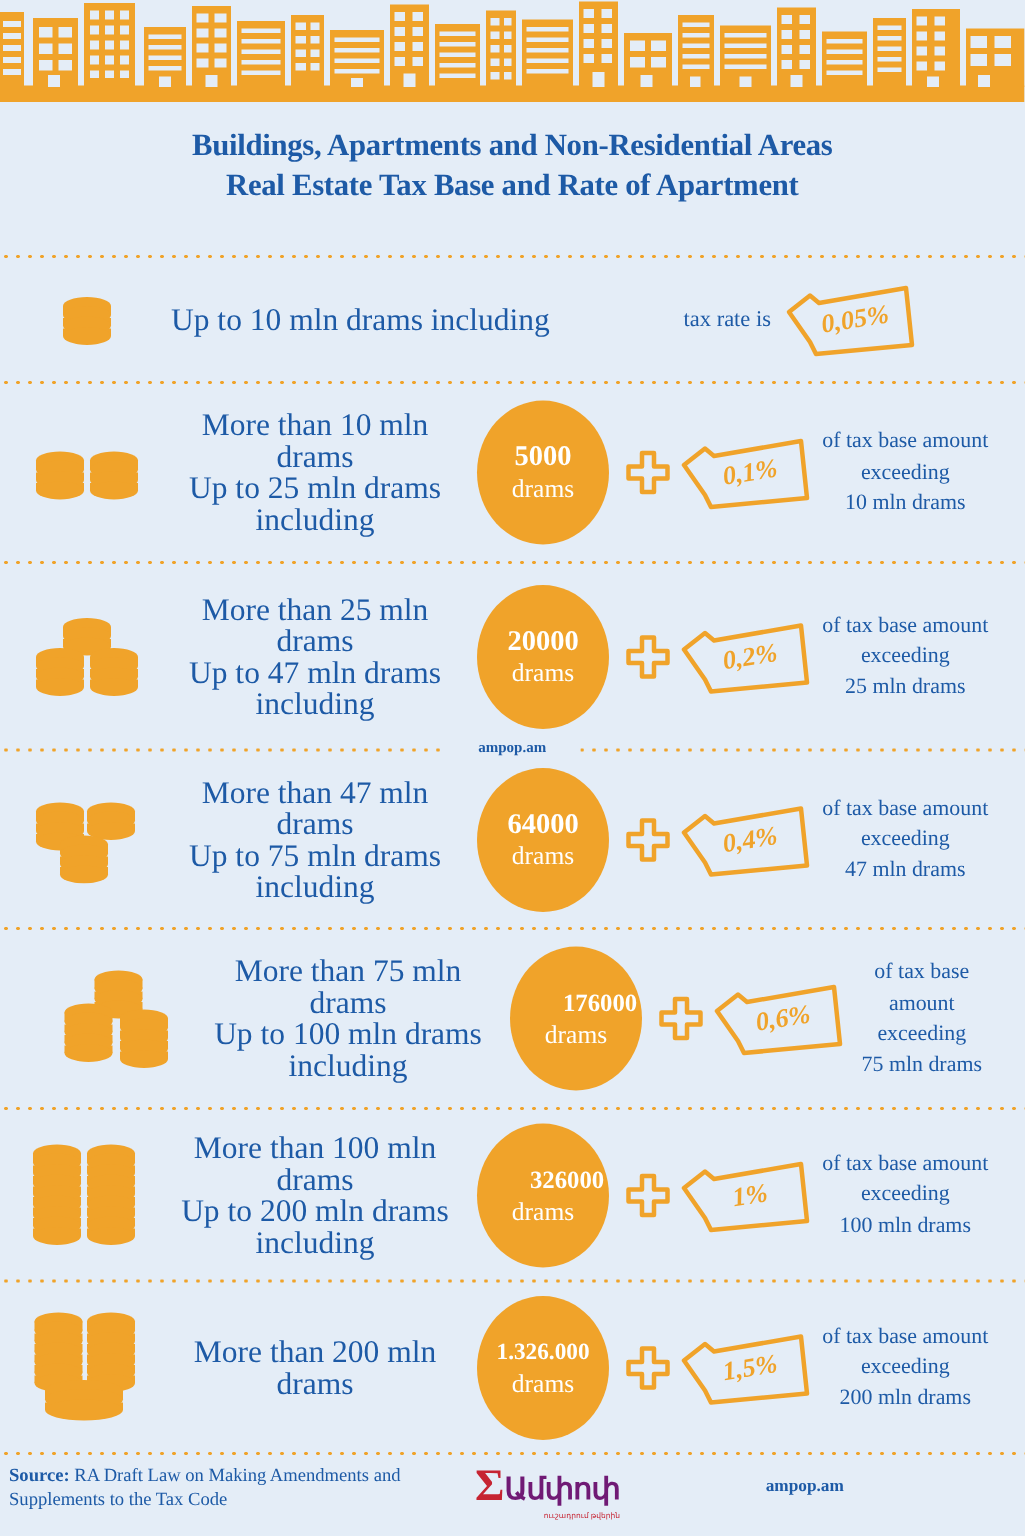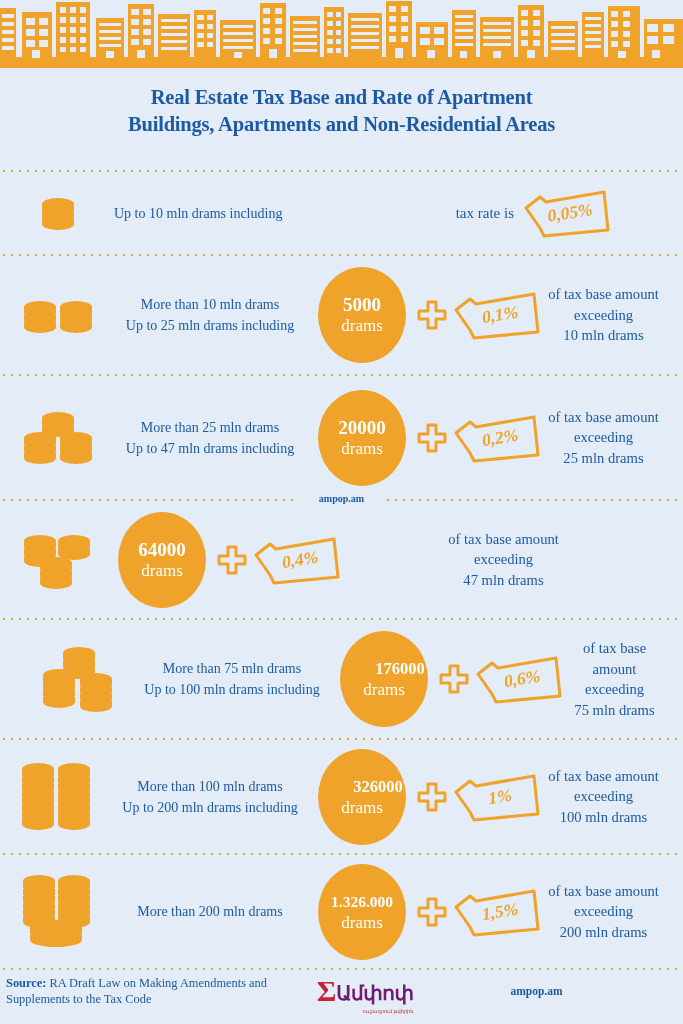--- a/index.html
+++ b/index.html
@@ -54,21 +54,21 @@
   .row {
     position:relative;
     display:flex;
     align-items:center;
     padding:0 6px;
   }
   .cell-icon { width:104px; display:flex; justify-content:center; align-items:center; }
   .cell-range {
     flex:0 0 200px;
     text-align:center;
-    font-size:14px;
+    font-size:21px;
     line-height:21px;
     color:#1d5aa6;
   }
   .cell-circle { flex:0 0 104px; display:flex; justify-content:center; align-items:center; }
   .cell-plus { flex:0 0 36px; display:flex; justify-content:center; align-items:center; }
   .cell-tag { flex:0 0 92px; display:flex; justify-content:center; align-items:center; }
   .cell-note {
     flex:1;
     text-align:center;
     font-size:14.6px;
@@ -365,22 +365,22 @@
             <rect x="663" y="24" width="11" height="8"></rect>
           <rect x="647" y="36" width="11" height="8"></rect>
             <rect x="663" y="36" width="11" height="8"></rect>
           <rect x="652" y="50" width="8" height="8"></rect>
         </g>
       </g>
     </svg>
   </div>
 
   <div class="title-block">
+    <div class="title-line">Buildings, Apartments and Non-Residential Areas</div>
     <div class="title-line">Real Estate Tax Base and Rate of Apartment</div>
-    <div class="title-line">Buildings, Apartments and Non-Residential Areas</div>
   </div>
 
   <div class="rows">
 
     <div class="divider"></div>
 
     <div class="row row1" style="height:82px;">
       <div class="cell-icon">
         <span class="coins">
           <svg width="46" height="34" viewBox="0 0 46 34" xmlns="http://www.w3.org/2000/svg">
@@ -554,20 +554,24 @@
               <ellipse cx="36" cy="32" rx="16" ry="6"></ellipse>
                 <rect x="20" y="32" width="32" height="6"></rect>
               <ellipse cx="36" cy="38" rx="16" ry="6"></ellipse>
                 <rect x="20" y="40" width="32" height="5"></rect>
               <ellipse cx="36" cy="45" rx="16" ry="6"></ellipse>
                 <rect x="20" y="47" width="32" height="5"></rect>
               <ellipse cx="36" cy="52" rx="16" ry="6"></ellipse>
             </g>
           </svg>
         </span>
+      </div>
+      <div class="cell-range">
+        <div>More than 47 mln drams</div>
+        <div>Up to 75 mln drams including</div>
       </div>
       <div class="cell-circle">
         <div class="circle">
           <span class="amt">64000</span>
           <span class="unit">drams</span>
         </div>
       </div>
       <div class="cell-plus">
         <span class="plus">
           <svg width="30" height="30" viewBox="0 0 30 30" xmlns="http://www.w3.org/2000/svg">

